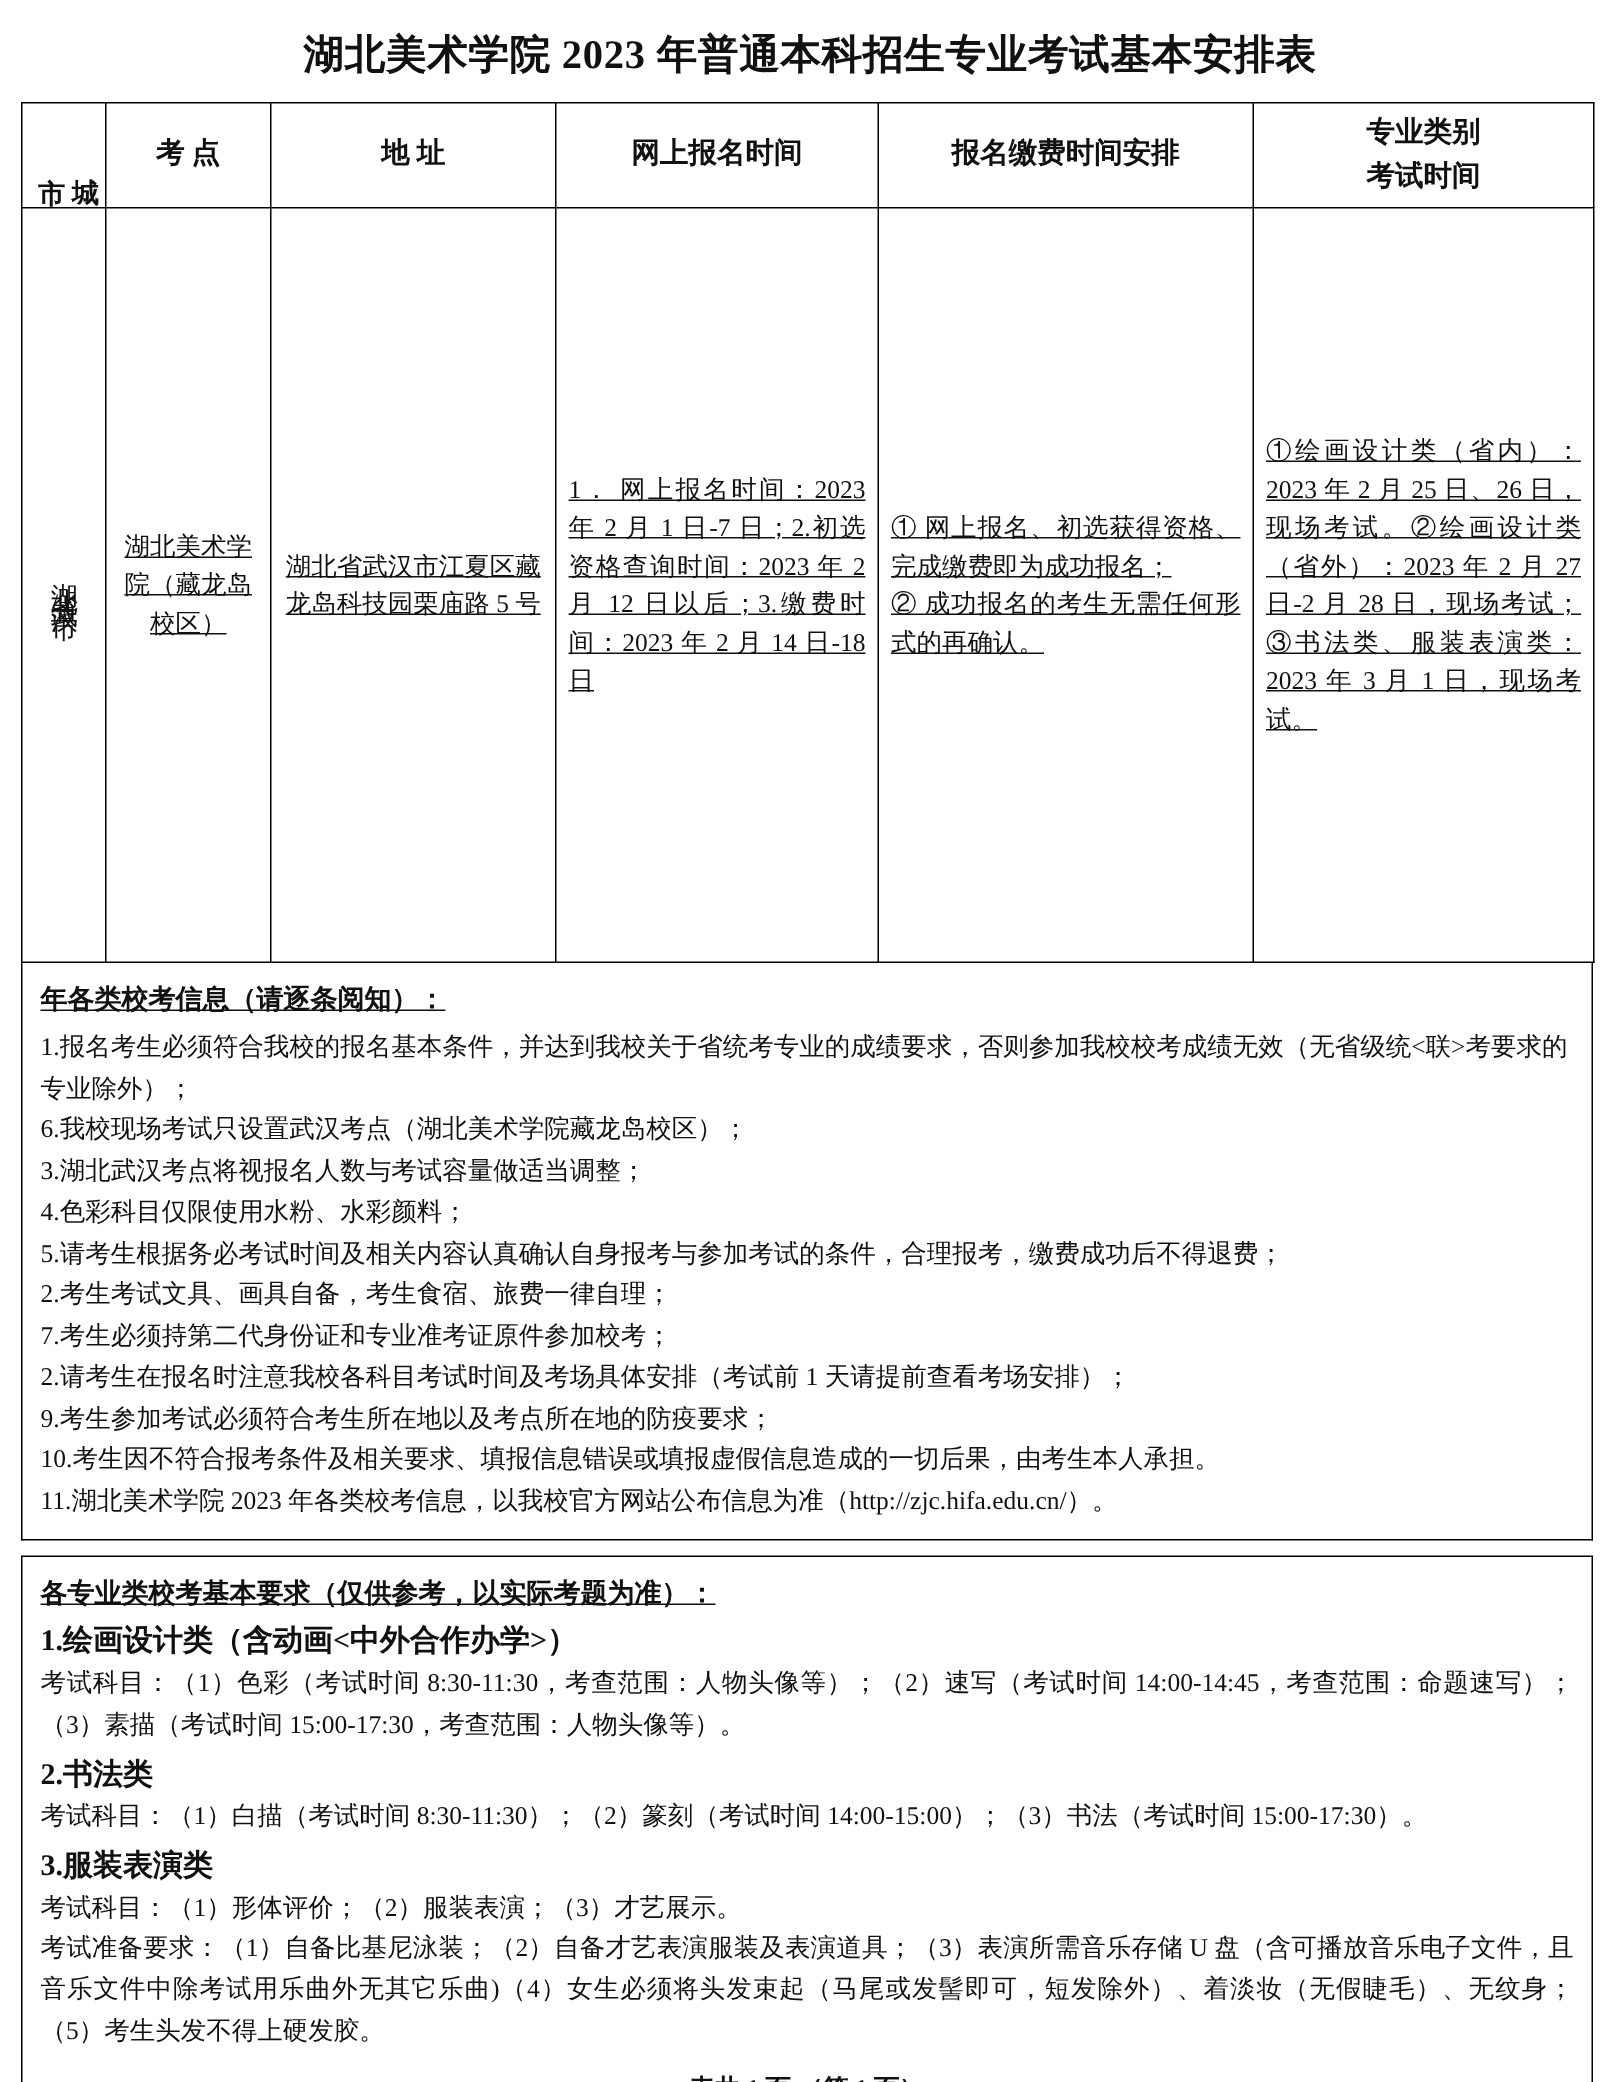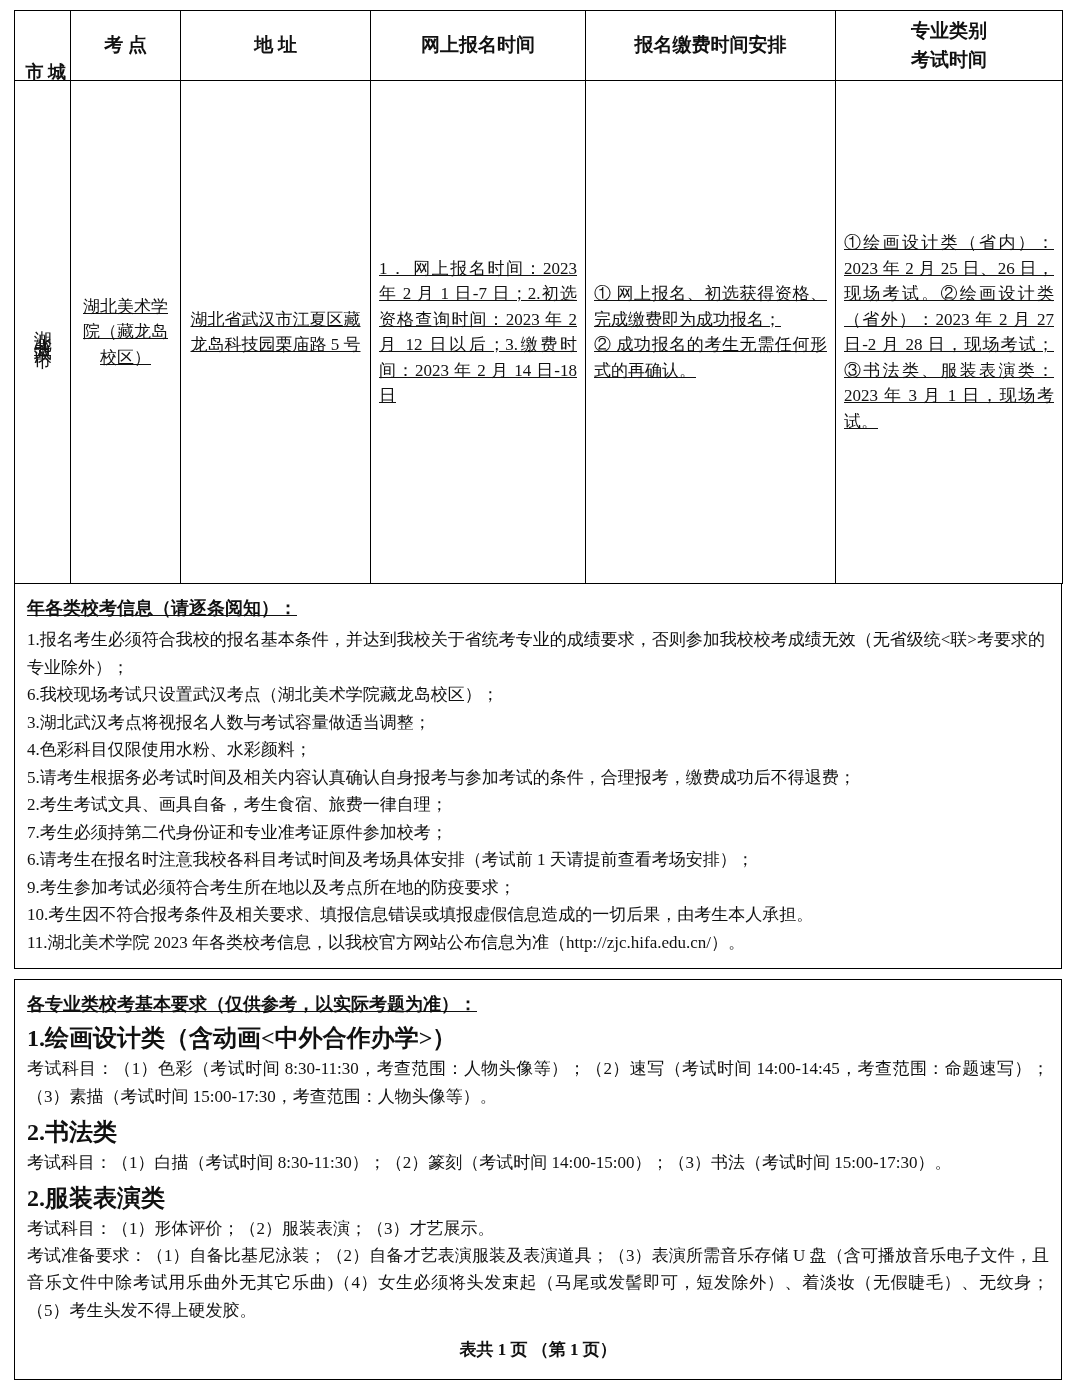--- a/index.html
+++ b/index.html
@@ -89,21 +89,21 @@
     text-decoration: underline;
     margin: 2px 0 6px 0;
   }
   .note-line {
     font-size: 17px;
     line-height: 1.62;
     margin: 0;
   }
   .sub-title {
     font-weight: bold;
-    font-size: 24px;
+    font-size: 20px;
     margin: 6px 0 1px 0;
   }
   .req-line {
     font-size: 17px;
     line-height: 1.6;
     margin: 0;
     text-align: justify;
     text-justify: inter-ideograph;
   }
   .footer {
@@ -112,20 +112,21 @@
     font-weight: bold;
     margin-top: 14px;
     padding-bottom: 6px;
   }
 </style>
 </head>
 <body>
 
 <div class="page">
 
+  <div class="doc-title">湖北美术学院 2023 年普通本科招生专业考试基本安排表</div>
 
   <table class="main">
     <colgroup>
       <col class="col-city">
         <col class="col-site">
         <col class="col-addr">
       <col class="col-reg">
         <col class="col-pay">
         <col class="col-exam">
     </colgroup>
@@ -162,35 +163,35 @@
 
   <div class="notes-box">
     <div class="box-title">年各类校考信息（请逐条阅知）：</div>
     <p class="note-line">1.报名考生必须符合我校的报名基本条件，并达到我校关于省统考专业的成绩要求，否则参加我校校考成绩无效（无省级统&lt;联&gt;考要求的专业除外）；</p>
     <p class="note-line">6.我校现场考试只设置武汉考点（湖北美术学院藏龙岛校区）；</p>
     <p class="note-line">3.湖北武汉考点将视报名人数与考试容量做适当调整；</p>
     <p class="note-line">4.色彩科目仅限使用水粉、水彩颜料；</p>
     <p class="note-line">5.请考生根据务必考试时间及相关内容认真确认自身报考与参加考试的条件，合理报考，缴费成功后不得退费；</p>
     <p class="note-line">2.考生考试文具、画具自备，考生食宿、旅费一律自理；</p>
     <p class="note-line">7.考生必须持第二代身份证和专业准考证原件参加校考；</p>
-    <p class="note-line">6.请考生在报名时注意我校各科目考试时间及考场具体安排（考试前 1 天请提前查看考场安排）；</p>
+    <p class="note-line">2.请考生在报名时注意我校各科目考试时间及考场具体安排（考试前 1 天请提前查看考场安排）；</p>
     <p class="note-line">9.考生参加考试必须符合考生所在地以及考点所在地的防疫要求；</p>
     <p class="note-line">10.考生因不符合报考条件及相关要求、填报信息错误或填报虚假信息造成的一切后果，由考生本人承担。</p>
     <p class="note-line">11.湖北美术学院 2023 年各类校考信息，以我校官方网站公布信息为准（http://zjc.hifa.edu.cn/）。</p>
   </div>
 
   <div class="req-box">
     <div class="box-title">各专业类校考基本要求（仅供参考，以实际考题为准）：</div>
 
     <div class="sub-title">1.绘画设计类（含动画&lt;中外合作办学&gt;）</div>
     <p class="req-line">考试科目：（1）色彩（考试时间 8:30-11:30，考查范围：人物头像等）；（2）速写（考试时间 14:00-14:45，考查范围：命题速写）；（3）素描（考试时间 15:00-17:30，考查范围：人物头像等）。</p>
 
     <div class="sub-title">2.书法类</div>
     <p class="req-line">考试科目：（1）白描（考试时间 8:30-11:30）；（2）篆刻（考试时间 14:00-15:00）；（3）书法（考试时间 15:00-17:30）。</p>
 
-    <div class="sub-title">2.服装表演类</div>
+    <div class="sub-title">3.服装表演类</div>
     <p class="req-line">考试科目：（1）形体评价；（2）服装表演；（3）才艺展示。</p>
     <p class="req-line">考试准备要求：（1）自备比基尼泳装；（2）自备才艺表演服装及表演道具；（3）表演所需音乐存储 U 盘（含可播放音乐电子文件，且音乐文件中除考试用乐曲外无其它乐曲)（4）女生必须将头发束起（马尾或发髻即可，短发除外）、着淡妆（无假睫毛）、无纹身；（5）考生头发不得上硬发胶。</p>
 
     <div class="footer">表共 1 页 （第 1 页）</div>
   </div>
 
 </div>
 
 </body></html>

